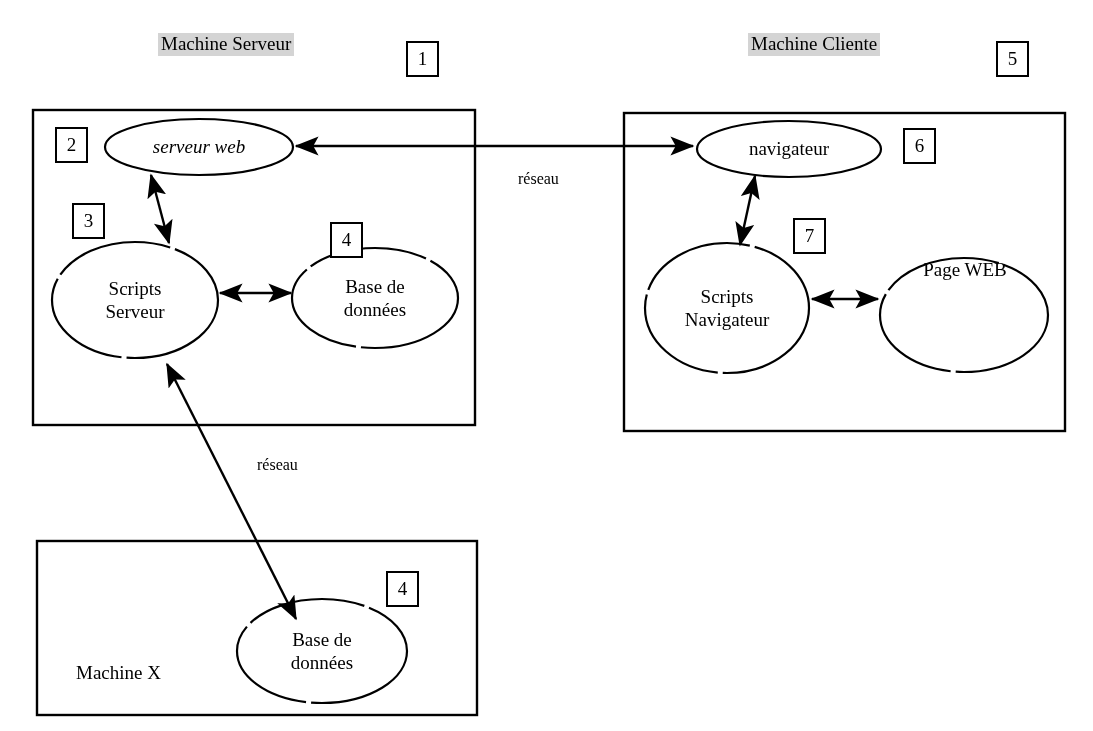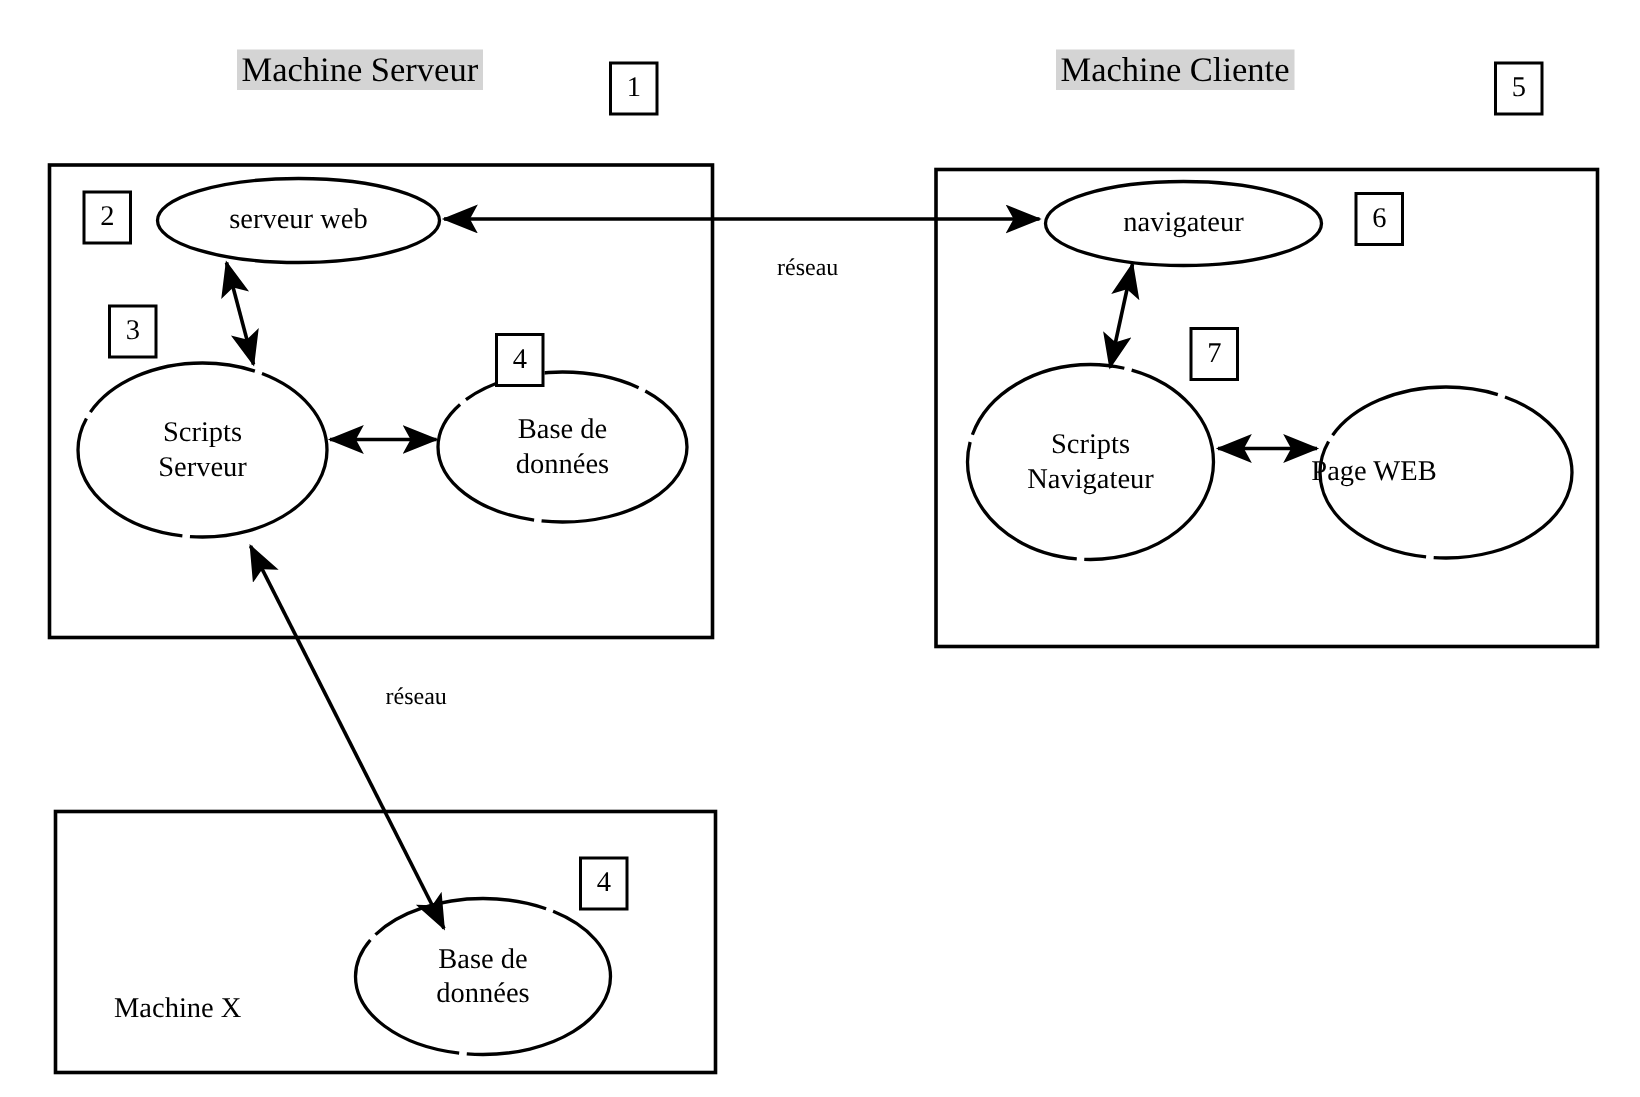--- a/index.html
+++ b/index.html
@@ -42,21 +42,21 @@
     stroke-dasharray: none;
   }
   .link-line {
     stroke: #000000;
     stroke-width: 2.4;
     fill: none;
   }
   
   .hdr-label {
     position: absolute;
-    font-size: 23px;
+    font-size: 19px;
     line-height: 1.1;
     background: #d4d4d4;
     padding: 1px 3px;
     white-space: nowrap;
   }
   .num-badge {
     position: absolute;
     width: 33px;
     height: 36px;
     border: 2.2px solid #000000;
@@ -122,33 +122,33 @@
         <ellipse cx="727" cy="308" rx="82" ry="65" class="node-ellipse"></ellipse>
         <ellipse cx="964" cy="315" rx="84" ry="57" class="node-ellipse"></ellipse>
         <ellipse cx="322" cy="651" rx="85" ry="52" class="node-ellipse"></ellipse>
       </g>
   </svg>
 
   <div id="overlay">
       <div class="box-label" style="left: 76px; top: 662px; font-family: Liberation Serif, serif;">Machine X</div>
       <div class="edge-label" style="left: 518px; top: 170px;">réseau</div>
       <div class="edge-label" style="left: 257px; top: 456px;">réseau</div>
-      <div class="node-label" style="left: 105px; top: 119px; width: 188px; height: 56px; display: flex; align-items: center; justify-content: center;"><span style="white-space: pre-line;">serveur web</span></div>
+      <div class="node-label" style="left: 105px; top: 119px; width: 188px; height: 56px; display: flex; align-items: center; justify-content: center; font-style: italic;"><span style="white-space: pre-line;">serveur web</span></div>
       <div class="node-label" style="left: 52px; top: 242px; width: 166px; height: 116px; display: flex; align-items: center; justify-content: center;"><span style="white-space: pre-line;">Scripts
 Serveur</span></div>
       <div class="node-label" style="left: 292px; top: 248px; width: 166px; height: 100px; display: flex; align-items: center; justify-content: center;"><span style="white-space: pre-line;">Base de
 données</span></div>
       <div class="node-label" style="left: 697px; top: 121px; width: 184px; height: 56px; display: flex; align-items: center; justify-content: center;"><span style="white-space: pre-line;">navigateur</span></div>
       <div class="node-label" style="left: 645px; top: 243px; width: 164px; height: 130px; display: flex; align-items: center; justify-content: center;"><span style="white-space: pre-line;">Scripts
 Navigateur</span></div>
-      <div class="node-label" style="left: 832px; top: 258px; width: 168px; height: 114px; display: flex; align-items: center; justify-content: center;"><span style="white-space: pre-line;">Page WEB</span></div>
+      <div class="node-label" style="left: 881px; top: 258px; width: 168px; height: 114px; display: flex; align-items: flex-start; justify-content: center;"><span style="white-space: pre-line;">Page WEB</span></div>
       <div class="node-label" style="left: 237px; top: 599px; width: 170px; height: 104px; display: flex; align-items: center; justify-content: center;"><span style="white-space: pre-line;">Base de
 données</span></div>
       <div class="hdr-label" style="left: 158px; top: 33px;">Machine Serveur</div>
-      <div class="hdr-label" style="left: 704px; top: 33px;">Machine Cliente</div>
+      <div class="hdr-label" style="left: 748px; top: 33px;">Machine Cliente</div>
       <div class="num-badge" style="left: 406px; top: 41px;">1</div>
       <div class="num-badge" style="left: 55px; top: 127px;">2</div>
       <div class="num-badge" style="left: 72px; top: 203px;">3</div>
       <div class="num-badge" style="left: 330px; top: 222px;">4</div>
       <div class="num-badge" style="left: 996px; top: 41px;">5</div>
       <div class="num-badge" style="left: 903px; top: 128px;">6</div>
       <div class="num-badge" style="left: 793px; top: 218px;">7</div>
       <div class="num-badge" style="left: 386px; top: 571px;">4</div>
     </div>
 

